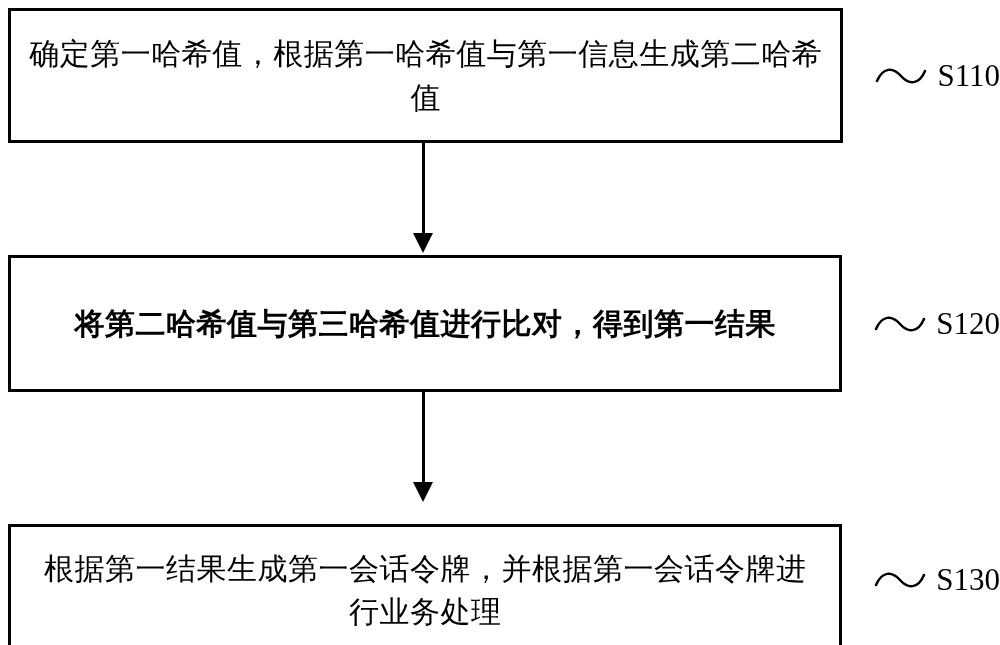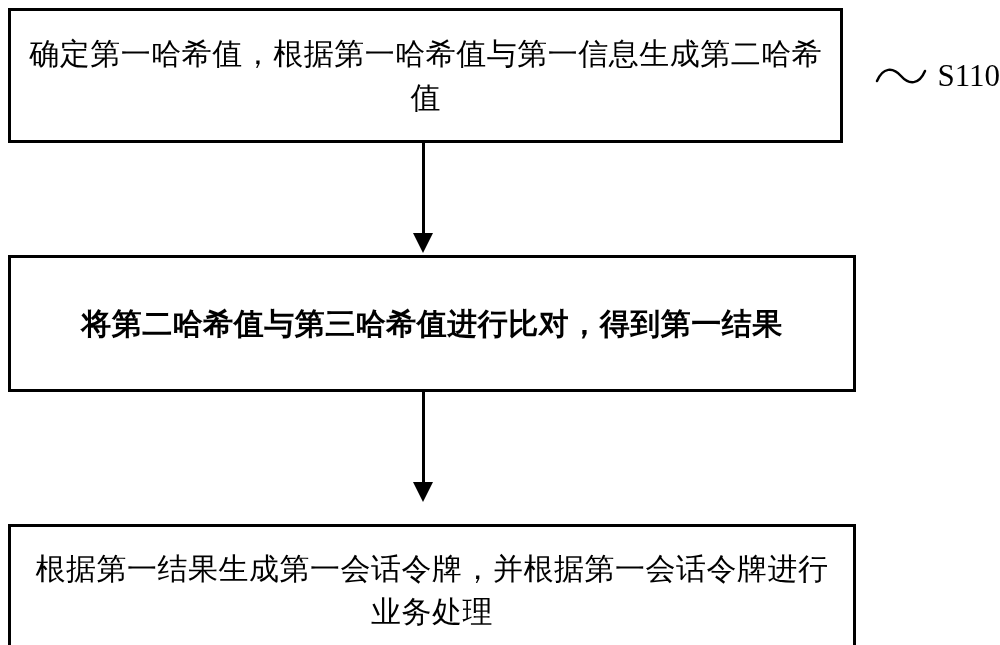--- a/index.html
+++ b/index.html
@@ -99,26 +99,38 @@
 
   <div class="arrow-col">
     <div class="arrow-line"></div>
     <div class="arrow-head"></div>
   </div>
 
   <div class="step-row">
     <div class="box box-2">
       <span class="box-text">将第二哈希值与第三哈希值进行比对，得到第一结果</span>
     </div>
+    <div class="label-group">
+      <svg class="squiggle" width="52" height="26" viewBox="0 0 52 26" aria-hidden="true">
+        <path d="M2 18 C 8 4, 18 4, 26 13 C 34 22, 44 22, 50 8" fill="none" stroke="#000000" stroke-width="2.5" stroke-linecap="round"></path>
+      </svg>
+      <span class="step-label">S120</span>
+    </div>
   </div>
 
   <div class="arrow-col">
     <div class="arrow-line"></div>
     <div class="arrow-head"></div>
   </div>
 
   <div class="step-row">
     <div class="box box-3">
       <span class="box-text">根据第一结果生成第一会话令牌，并根据第一会话令牌进行业务处理</span>
     </div>
+    <div class="label-group">
+      <svg class="squiggle" width="52" height="26" viewBox="0 0 52 26" aria-hidden="true">
+        <path d="M2 18 C 8 4, 18 4, 26 13 C 34 22, 44 22, 50 8" fill="none" stroke="#000000" stroke-width="2.5" stroke-linecap="round"></path>
+      </svg>
+      <span class="step-label">S130</span>
+    </div>
   </div>
 
 </div>
 
 </body></html>

